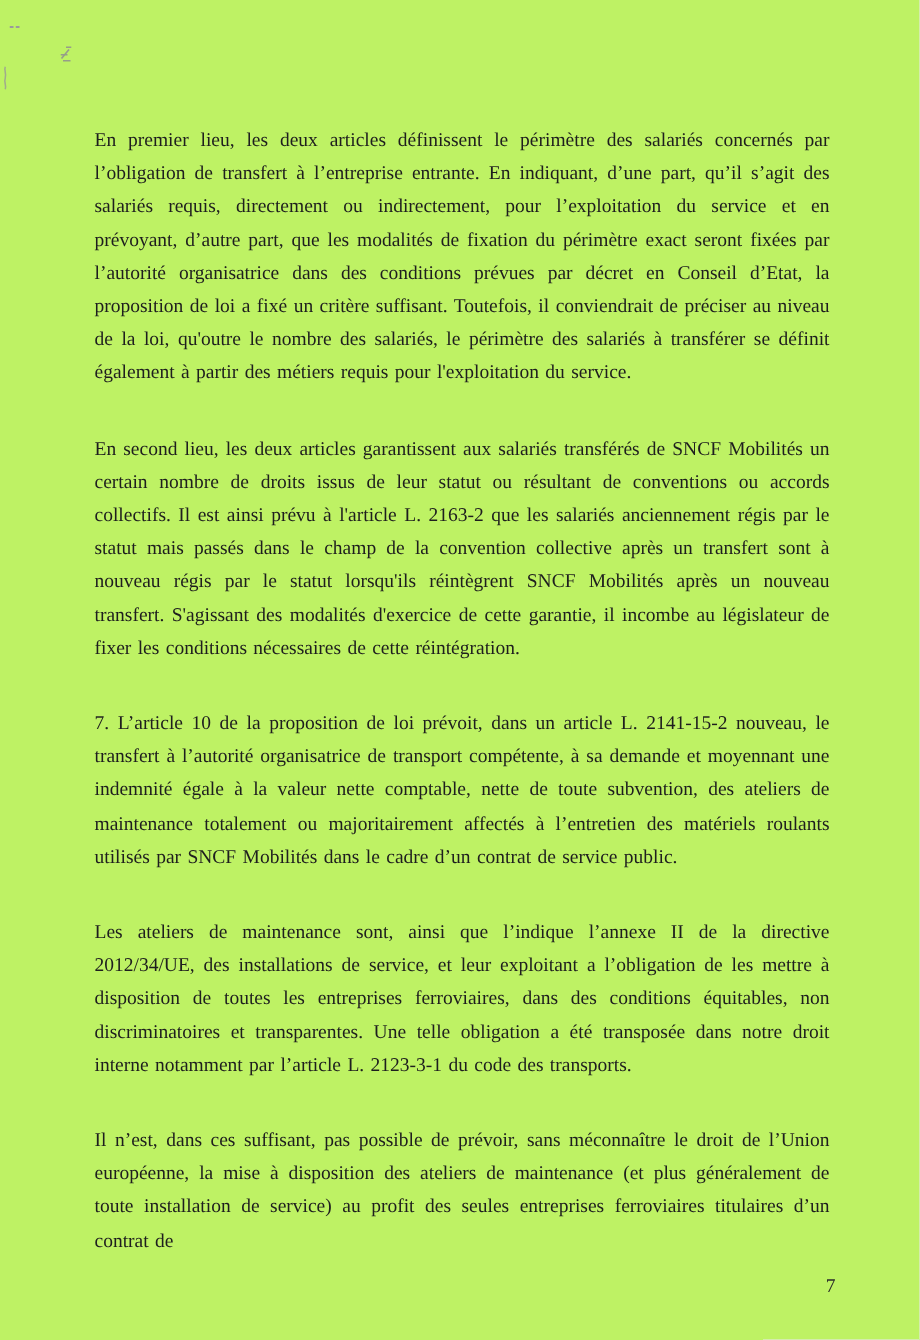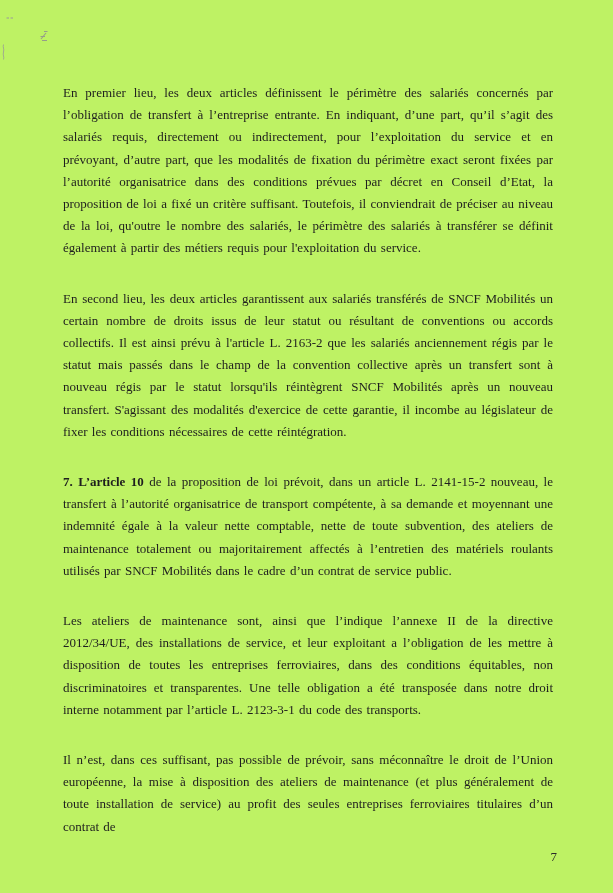--- a/index.html
+++ b/index.html
@@ -25,21 +25,21 @@
     width: 490px;
     text-align: justify;
     font-size: 13px;
     line-height: 22.2px;
     word-spacing: 1px;
   }
   .content p {
     margin: 0 0 28px 0;
   }
   .content p .lead {
-    font-weight: bold;
+    font-weight: normal;
   }
   .page-number {
     position: absolute;
     top: 849px;
     right: 56px;
     font-size: 13px;
     color: #2a2a2a;
   }
   .artifact {
     position: absolute;

